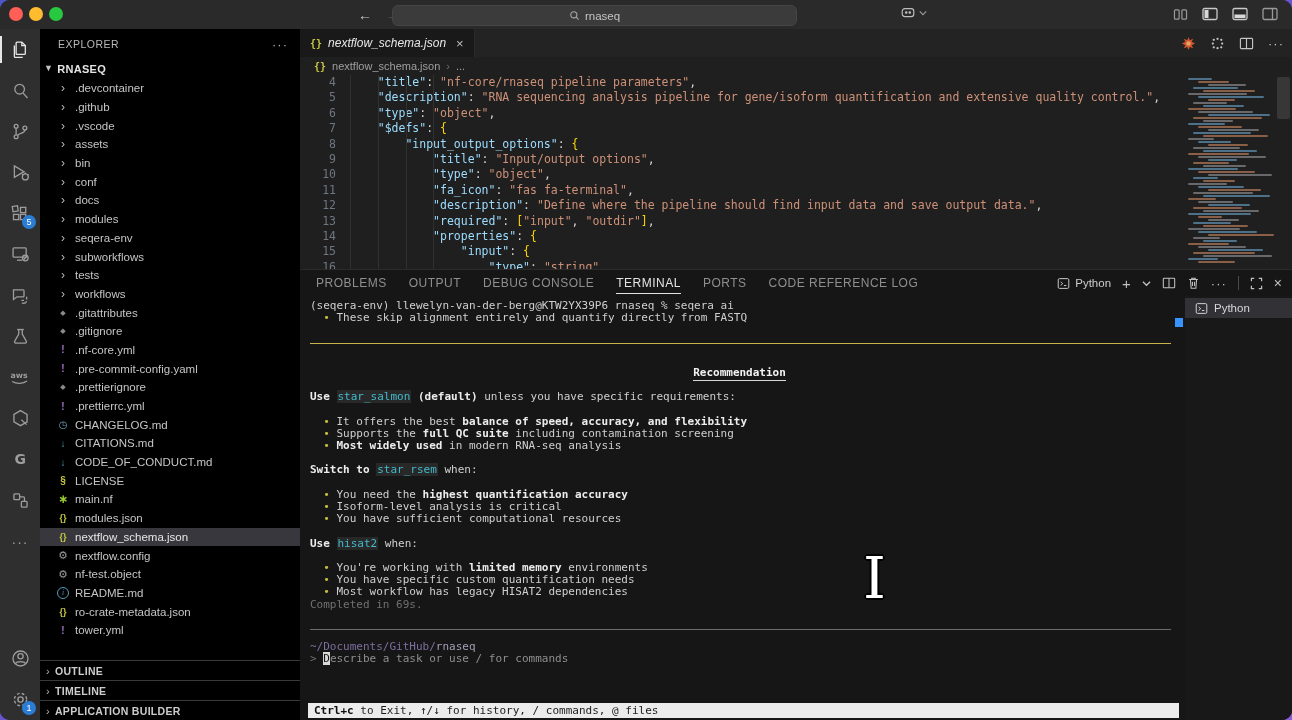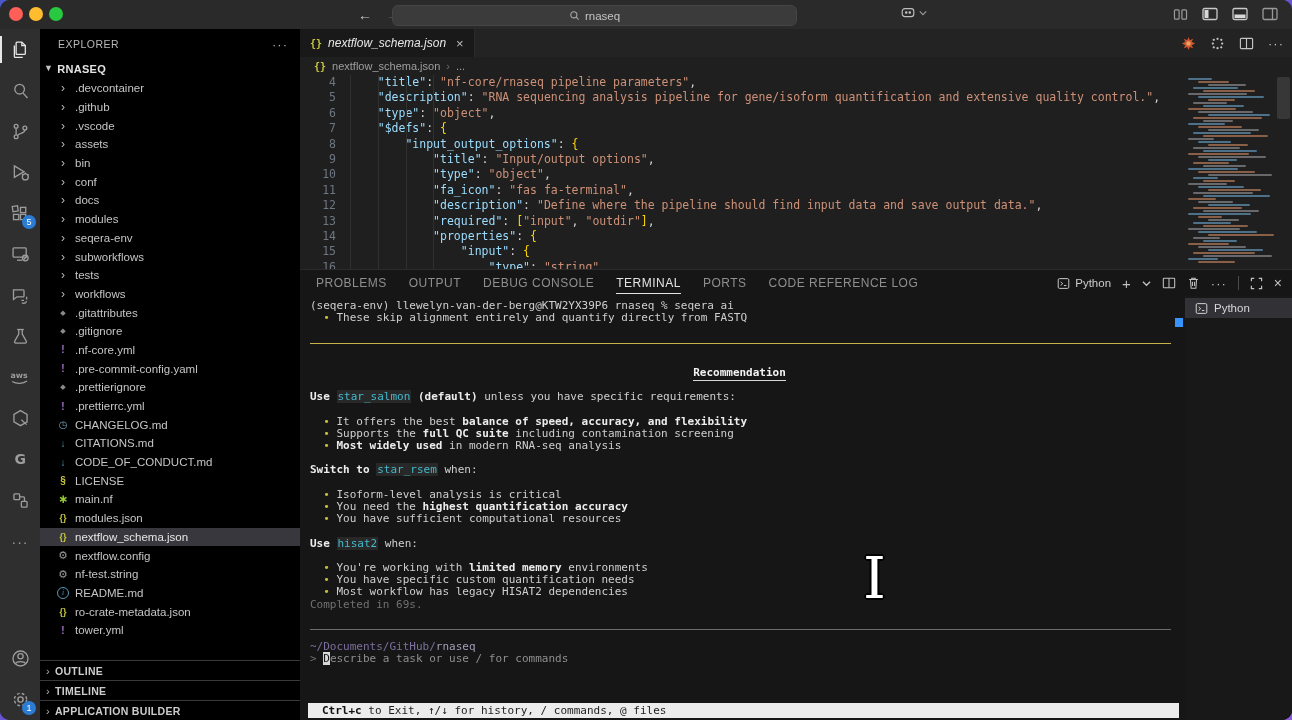--- a/index.html
+++ b/index.html
@@ -94,21 +94,21 @@
   .gray-rule{margin-top:6px;margin-right:14px;border-top:1px solid #6b6b6b;}
   .s-b{font-weight:bold;color:#ececec;}
   .s-code{color:#43b9cc;background:#ffffff14;padding:0 1px;}
   .s-dim{color:#707070;}
   .s-ph{color:#8f8f8f;margin-top:24px;}
   .s-path{color:#7d6f9e;}
   .s-pathb{color:#a59db8;}
   .s-cursor{background:#d8d8d8;color:#141414;}
   .s-hb{font-weight:bold;color:#f2f2f2;border-bottom:1px solid #d8d8d8;padding-bottom:1px;}
   .hint-bar{position:absolute;left:8px;right:6px;bottom:2px;height:15px;background:#ececec;color:#1d1d1d;
-    display:flex;align-items:center;padding-left:14px;font-size:11px;white-space:pre;}
+    display:flex;align-items:center;padding-left:6px;font-size:11px;white-space:pre;}
   .hint-bar .s-b{color:#111;}
   .term-blue{position:absolute;right:2px;top:22px;width:8px;height:9px;background:#3794ff;}
   .term-list{width:107px;flex:none;background:#181818;padding-top:2px;}
   .term-row{height:20px;background:#323236;display:flex;align-items:center;gap:6px;padding-left:10px;color:#d6d6d6;font-size:11.5px;cursor:pointer;}
 
   
   .ibeam{position:absolute;left:863px;top:544px;font-family:"DejaVu Serif","Liberation Serif",serif;font-size:58px;color:#fff;z-index:50;pointer-events:none;
     text-shadow:-2px 0 0 #000,2px 0 0 #000,0 -2px 0 #000,0 2px 0 #000,-1px -1px 0 #000,1px 1px 0 #000,-1px 1px 0 #000,1px -1px 0 #000;}
 </style>
 </head>
@@ -378,21 +378,21 @@
           <div class="trow sel">
             <span class="ticon" style="color: rgb(203, 203, 65); font-weight: bold; font-size: 9px;">{}</span>
             <span>nextflow_schema.json</span>
           </div>
           <div class="trow">
             <span class="ticon" style="color: rgb(154, 154, 154); font-size: 11px;">⚙</span>
             <span>nextflow.config</span>
           </div>
           <div class="trow">
             <span class="ticon" style="color: rgb(154, 154, 154); font-size: 11px;">⚙</span>
-            <span>nf-test.string</span>
+            <span>nf-test.object</span>
           </div>
           <div class="trow">
             <span class="ticon">
               <span class="info-badge">i</span>
             </span>
             <span>README.md</span>
           </div>
           <div class="trow">
             <span class="ticon" style="color: rgb(203, 203, 65); font-weight: bold; font-size: 9px;">{}</span>
             <span>ro-crate-metadata.json</span>
@@ -594,22 +594,22 @@
               <div class="tline center"><span><span class="s-hb">Recommendation</span></span></div>
               <div class="tline"></div>
               <div class="tline"><span class="s-b">Use </span><span class="s-code">star_salmon</span><span class="s-b"> (default)</span><span> unless you have specific requirements:</span></div>
               <div class="tline"></div>
               <div class="tline"><span class="bullet-mark">  • </span><span>It offers the best </span><span class="s-b">balance of speed, accuracy, and flexibility</span></div>
               <div class="tline"><span class="bullet-mark">  • </span><span>Supports the </span><span class="s-b">full QC suite</span><span> including contamination screening</span></div>
               <div class="tline"><span class="bullet-mark">  • </span><span class="s-b">Most widely used</span><span> in modern RNA-seq analysis</span></div>
               <div class="tline"></div>
               <div class="tline"><span class="s-b">Switch to </span><span class="s-code">star_rsem</span><span> when:</span></div>
               <div class="tline"></div>
+              <div class="tline"><span class="bullet-mark">  • </span><span>You need the </span><span class="s-b">highest quantification accuracy</span></div>
               <div class="tline"><span class="bullet-mark">  • </span><span>Isoform-level analysis is critical</span></div>
-              <div class="tline"><span class="bullet-mark">  • </span><span>You need the </span><span class="s-b">highest quantification accuracy</span></div>
               <div class="tline"><span class="bullet-mark">  • </span><span>You have sufficient computational resources</span></div>
               <div class="tline"></div>
               <div class="tline"><span class="s-b">Use </span><span class="s-code">hisat2</span><span> when:</span></div>
               <div class="tline"></div>
               <div class="tline"><span class="bullet-mark">  • </span><span>You're working with </span><span class="s-b">limited memory</span><span> environments</span></div>
               <div class="tline"><span class="bullet-mark">  • </span><span>You have specific custom quantification needs</span></div>
               <div class="tline"><span class="bullet-mark">  • </span><span>Most workflow has legacy HISAT2 dependencies</span></div>
               <div class="tline"><span class="s-dim">Completed in 69s.</span></div>
               <div class="tline"></div>
               <div class="tline"><div class="gray-rule"></div></div>

